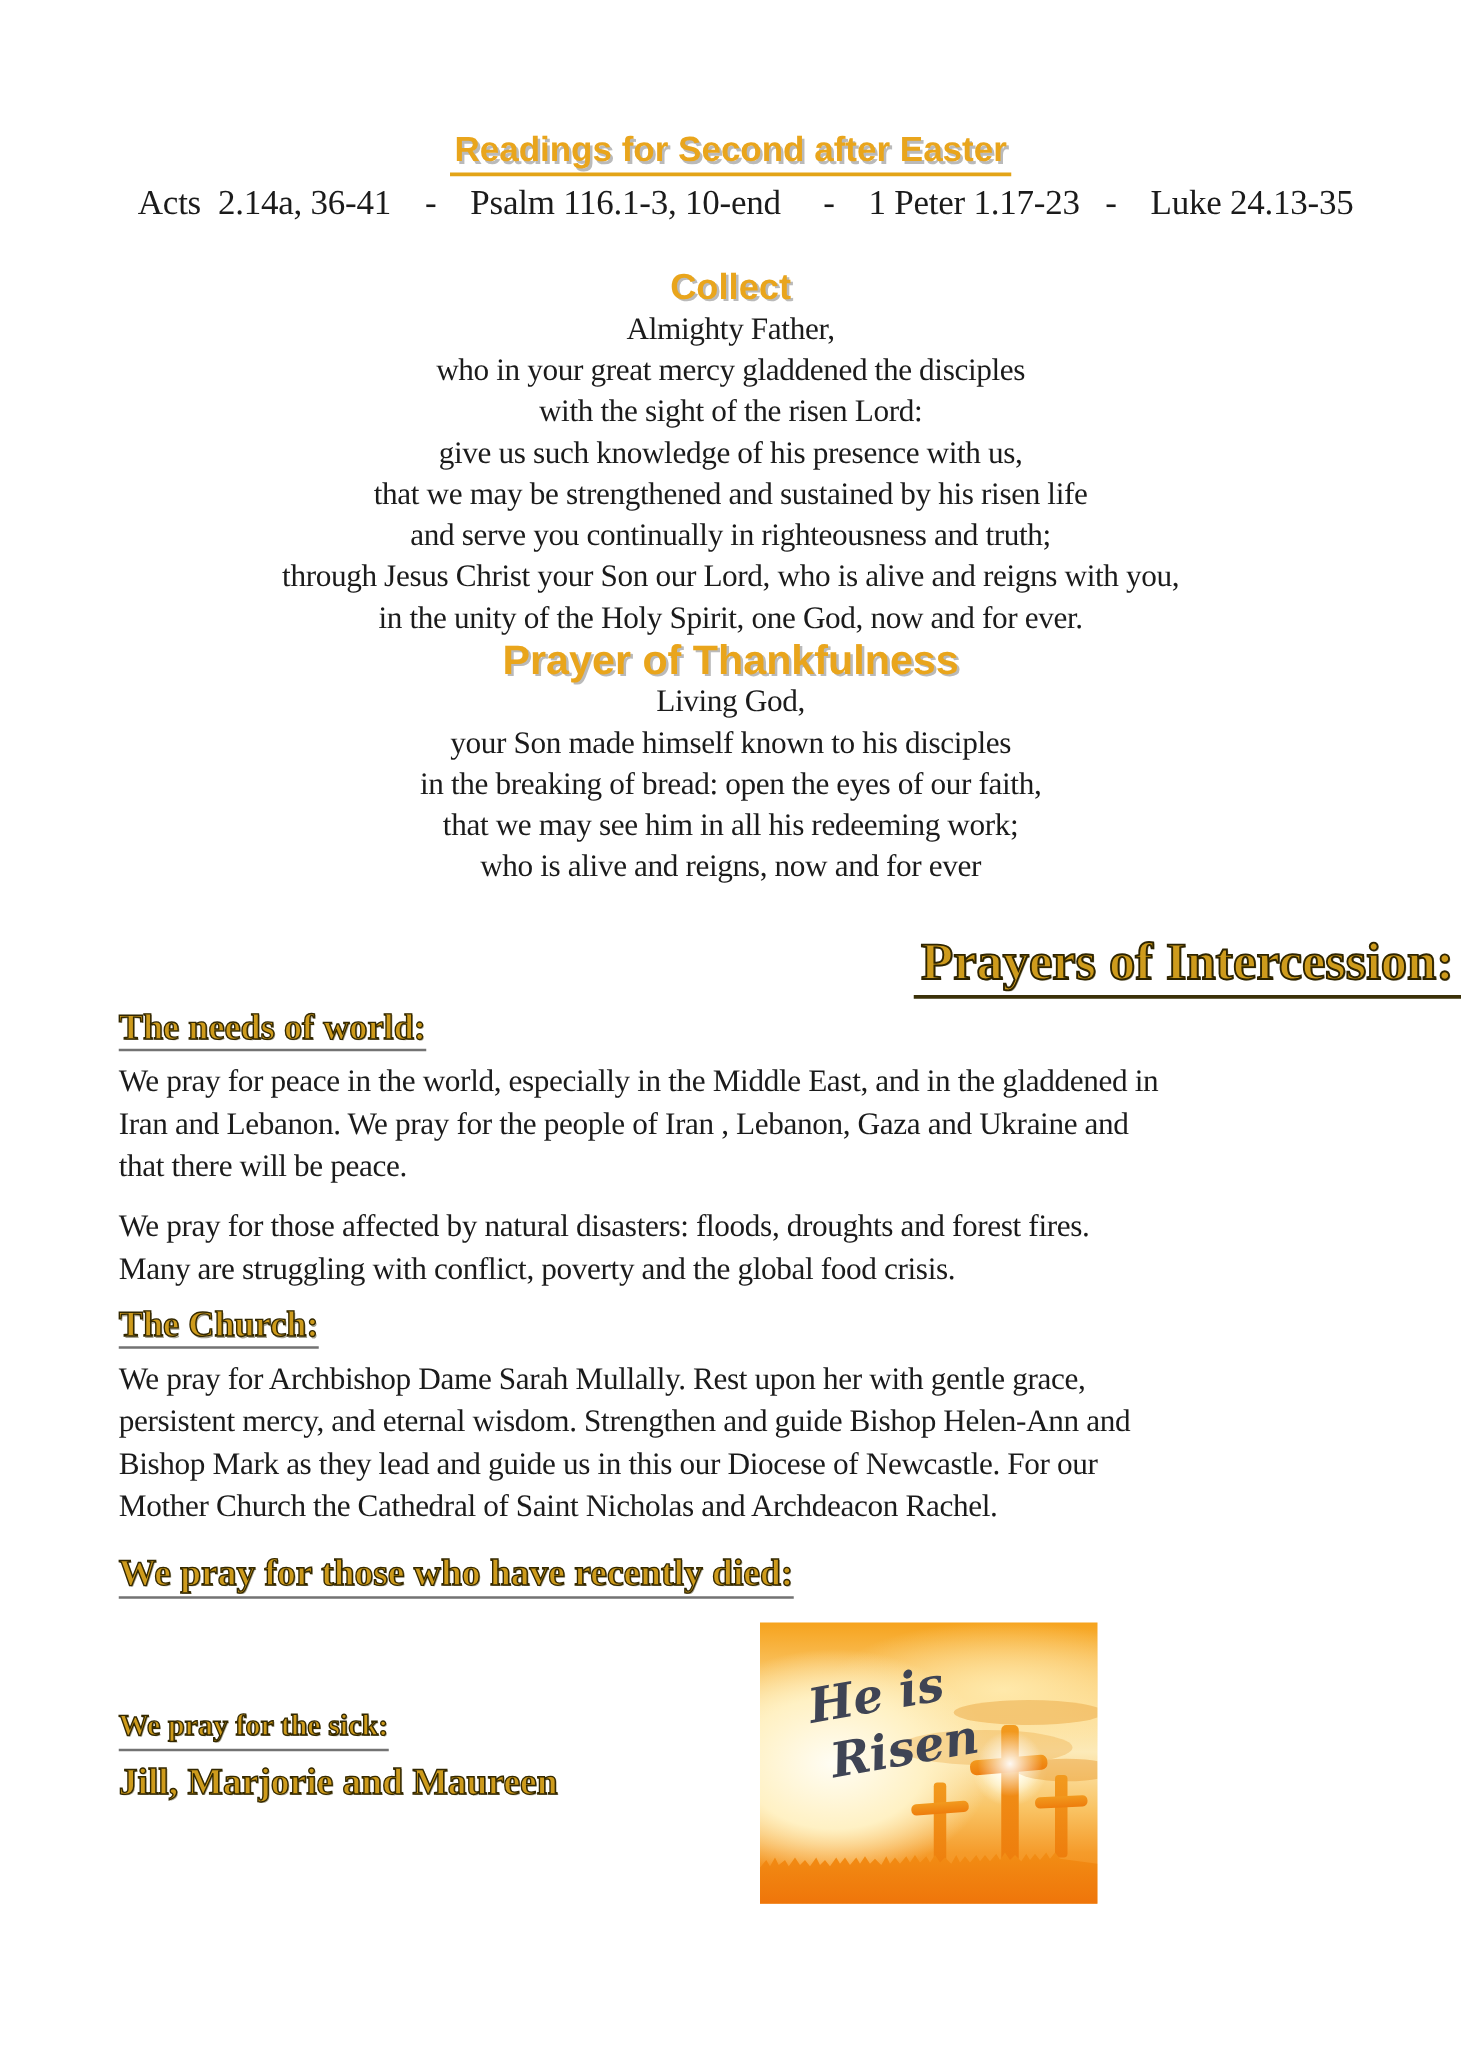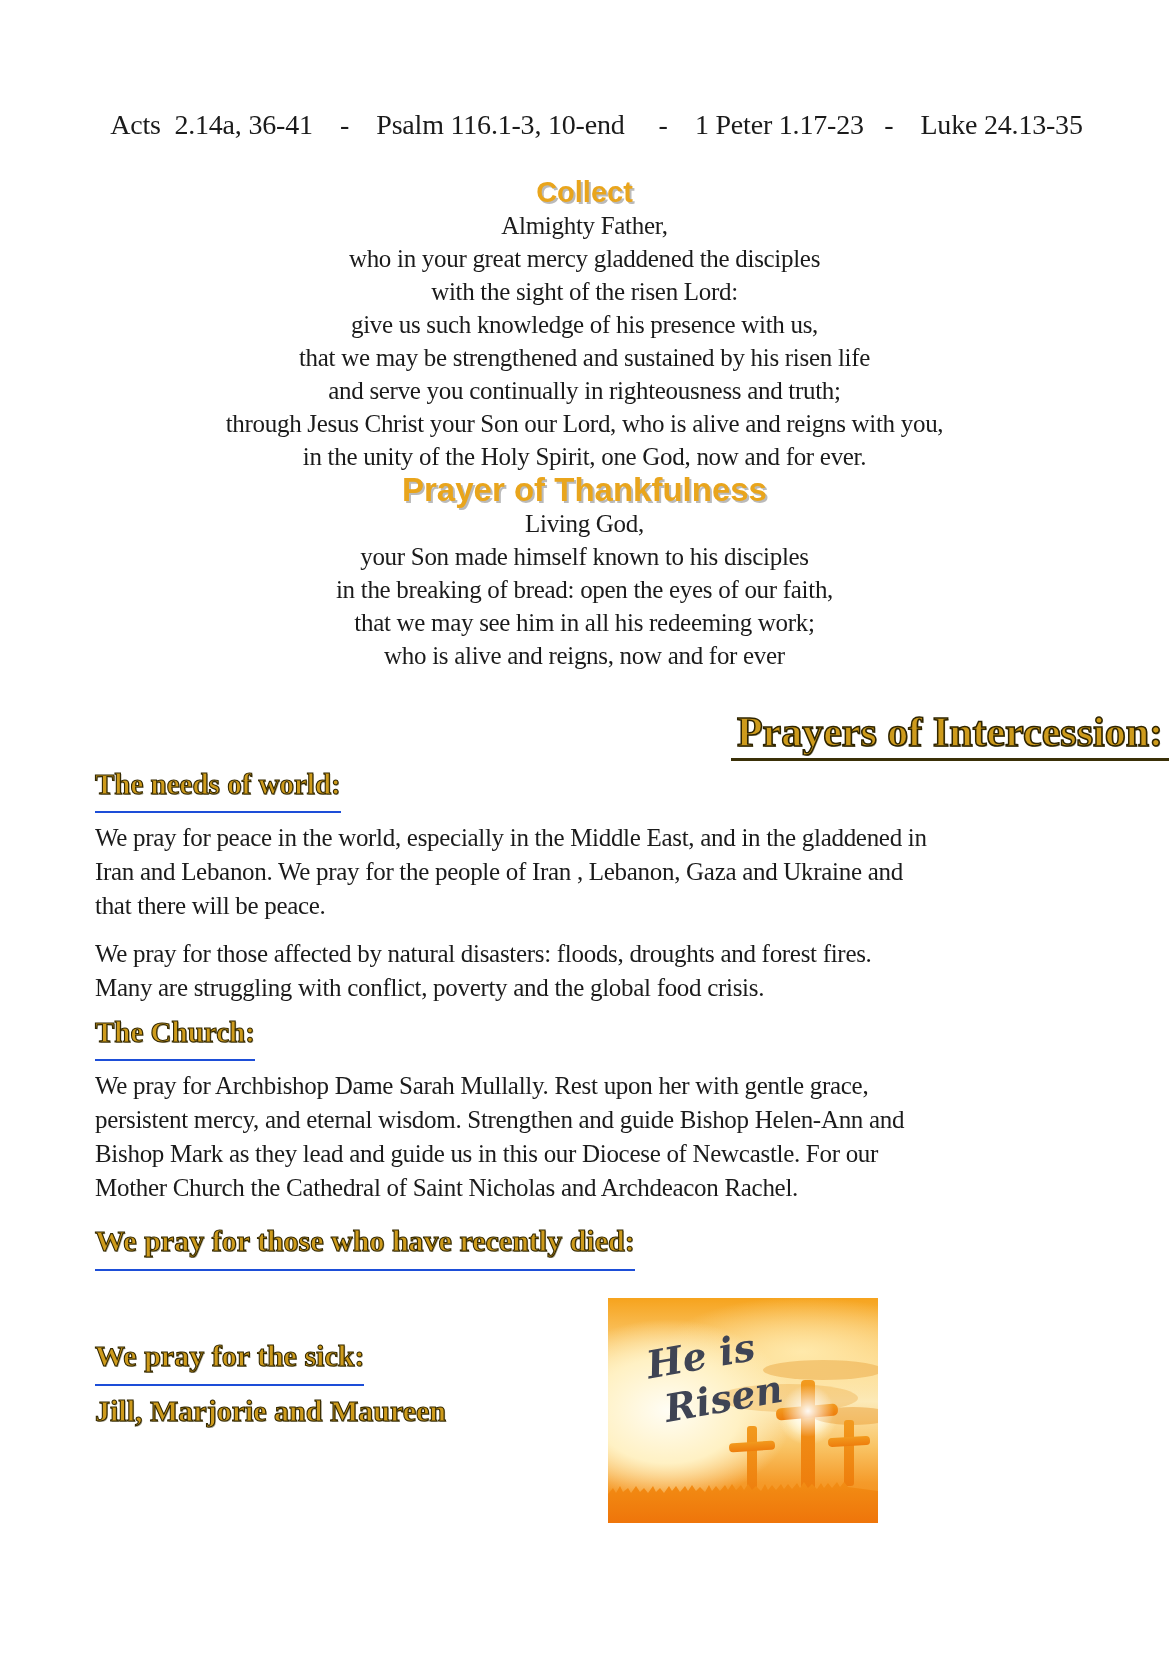--- a/index.html
+++ b/index.html
@@ -59,32 +59,32 @@
     padding:0 6px 2px 6px;
     -webkit-text-stroke:1.5px #2e2400;
   }
   .left-col{margin-left:95px;width:1000px;}
   .sub-heading{
     font-size:29px;line-height:34px;
     margin-top:6px;
   }
   .sub-heading span{
     display:inline-block;
-    border-bottom:2px solid #1d4ed8;
-    padding-bottom:10px;
+    border-bottom:2px solid #737373;
+    padding-bottom:0;
   }
   .body-para{
     font-size:25px;line-height:34px;
     white-space:pre-line;
     letter-spacing:-0.3px;
     margin-top:8px;
   }
   .church-heading{margin-top:10px;}
   .died-heading{margin-top:18px;font-size:30px;line-height:36px;}
-  .sick-heading{margin-top:67px;font-size:30px;line-height:36px;}
+  .sick-heading{margin-top:84px;font-size:24px;line-height:36px;}
   .sick-names{
     font-size:30px;line-height:30px;
     margin-top:10px;
     font-weight:700;
   }
   
   .risen-img{
     position:absolute;
     left:608px;top:1298px;
     width:270px;height:225px;
@@ -96,20 +96,21 @@
       linear-gradient(180deg,#f6a31d 0%,#f9bd55 14%,#fcd98d 30%,#fceab8 46%,#f9c465 66%,#f59b2a 82%,#f2820f 100%);
   }
   .risen-img svg{position:absolute;inset:0;}
 </style>
 </head>
 <body>
 
 <div class="page">
 
   <div class="center">
+    <span class="gold-bold readings-title">Readings for Second after Easter</span>
     <div class="readings-line">Acts  2.14a, 36-41    -    Psalm 116.1-3, 10-end     -    1 Peter 1.17-23   -    Luke 24.13-35</div>
   </div>
 
   <div class="center gold-bold collect-heading">Collect</div>
   <div class="center prayer-block">Almighty Father,
 who in your great mercy gladdened the disciples
 with the sight of the risen Lord:
 give us such knowledge of his presence with us,
 that we may be strengthened and sustained by his risen life
 and serve you continually in righteousness and truth;

